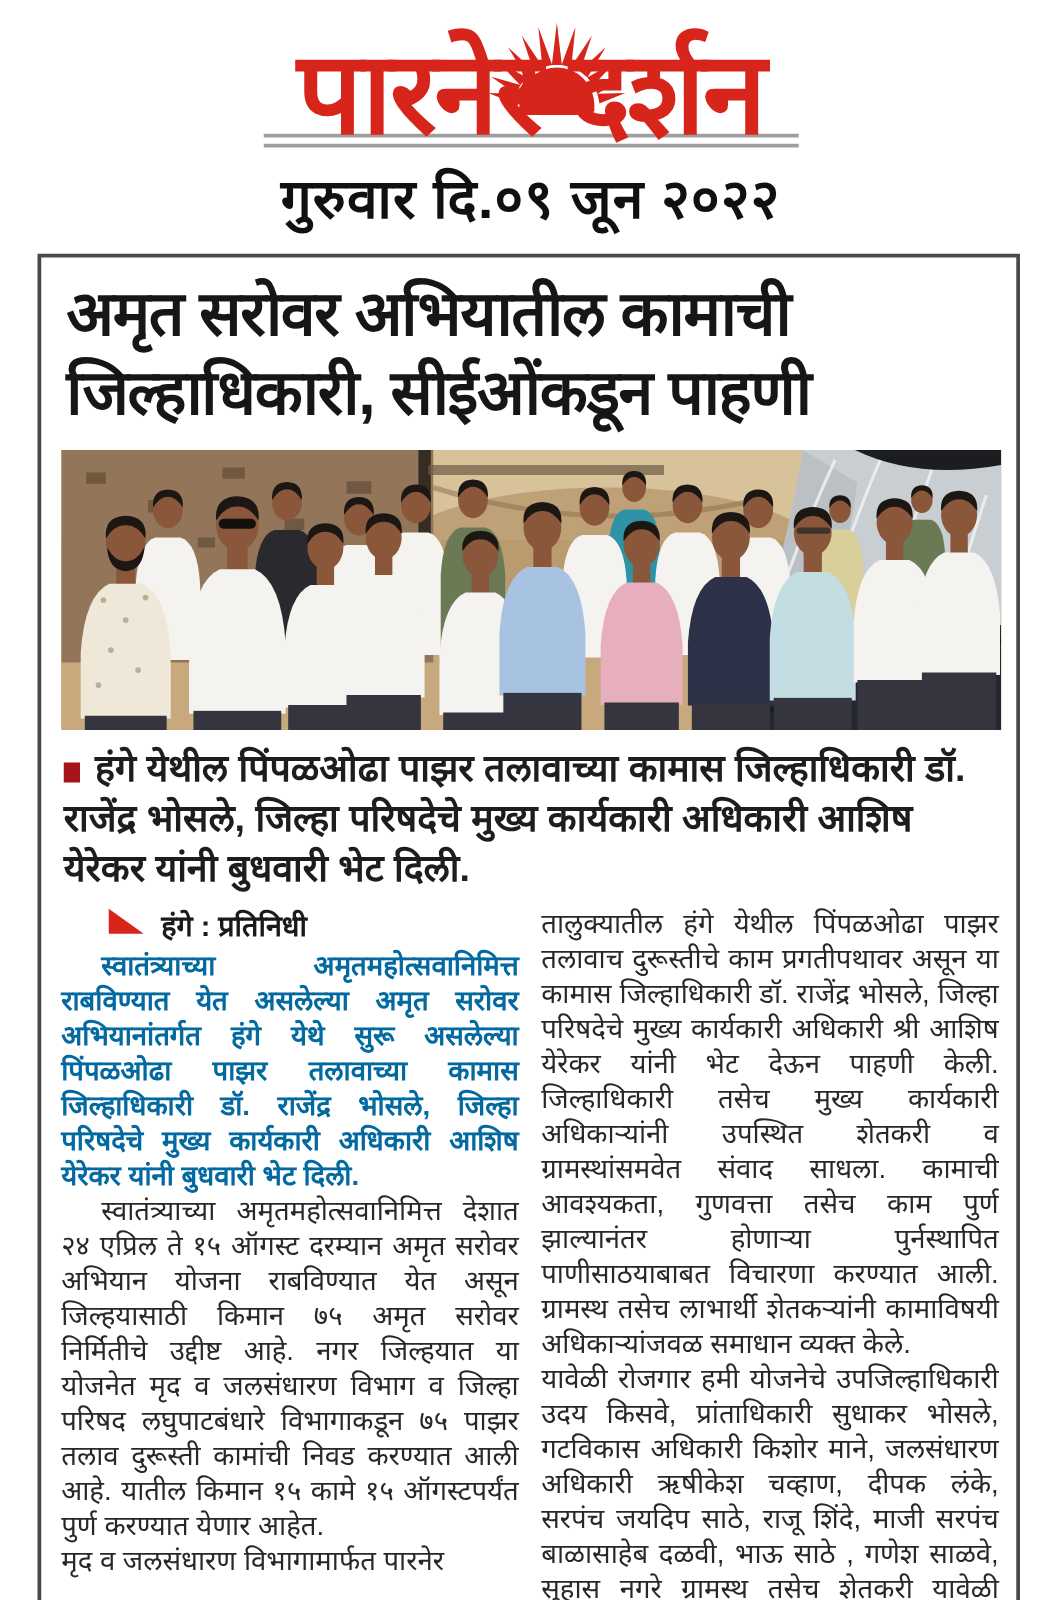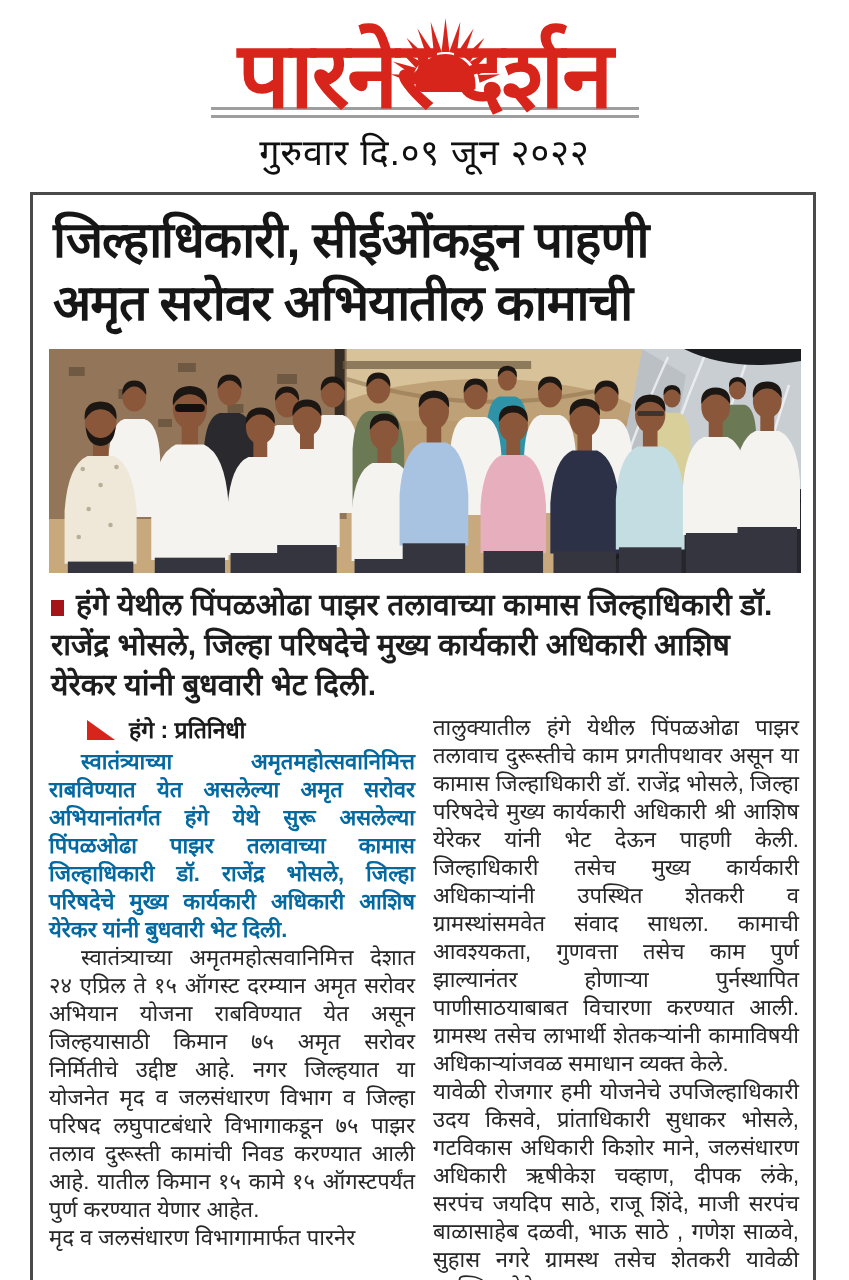--- a/index.html
+++ b/index.html
@@ -15,42 +15,42 @@
     position:relative;z-index:1;margin:0;
     font-size:92px;line-height:1.08;font-weight:800;letter-spacing:-2px;
     color:var(--red,#d8251c);
   }
   .mast-rule{
     width:428px;height:5px;margin:-18px auto 0;position:relative;z-index:0;
     border-top:3px solid var(--rule_gray,#9e9e9e);
     border-bottom:3px solid var(--rule_gray,#9e9e9e);
   }
   .date-line{
-    margin-top:9px;font-size:36px;font-weight:400;color:#101010;letter-spacing:1px;
+    margin-top:9px;font-size:44px;font-weight:700;color:#101010;letter-spacing:1px;
   }
   
   .article{
     box-sizing:border-box;width:786px;margin:16px 0 0 30px;
     border:3px solid var(--border_gray,#4a4a4a);
     padding:8px 14px 18px 16px;background:#fff;
   }
   .headline{margin:0;padding:6px 4px 4px;color:var(--ink,#161616);}
   .headline .hl{display:block;font-size:50px;line-height:1.26;font-weight:800;letter-spacing:-1px;}
   .photo{margin:10px auto 0;width:752px;height:224px;overflow:hidden;background:var(--sand,#c7a97d);}
   .photo svg{display:block;}
   .caption{
     margin:12px 2px 0;font-size:30px;line-height:1.32;font-weight:700;color:#1d1d1d;
   }
   .cap-bullet{
     display:inline-block;width:13px;height:16px;margin-right:12px;
     background:var(--dark_red,#a41418);vertical-align:-1px;
   }
   .columns{display:flex;gap:18px;margin-top:10px;}
   .col{flex:1;min-width:0;font-size:22px;line-height:28px;color:var(--body_ink,#282828);text-align:justify;}
-  .dateline{display:flex;align-items:center;gap:14px;padding-left:38px;font-weight:800;font-size:23px;color:#1a1a1a;margin:2px 0 4px;}
+  .dateline{display:flex;gap:14px;padding-left:38px;font-weight:800;font-size:23px;color:#1a1a1a;margin:2px 0 4px;}
   .tri{width:0;height:0;border-bottom:20px solid var(--red,#d8251c);border-right:28px solid transparent;}
   .para{margin:0;}
   .para.indent{text-indent:32px;}
   .para.bold{font-weight:700;color:#0369a1;}
 </style>
 </head>
 <body>
 
 <div class="page">
 
@@ -76,22 +76,22 @@
       </svg>
     </div>
     <h1 class="mast-title">पारनेर दर्शन</h1>
     <div class="mast-rule"></div>
     <div class="date-line">गुरुवार दि.०९ जून २०२२</div>
   </header>
 
   <section class="article">
 
     <h2 class="headline">
+      <span class="hl">अमृत सरोवर अभियातील कामाची</span>
       <span class="hl">जिल्हाधिकारी, सीईओंकडून पाहणी</span>
-      <span class="hl">अमृत सरोवर अभियातील कामाची</span>
     </h2>
 
     <div class="photo">
       <svg width="752" height="224" viewBox="0 0 758 224" preserveAspectRatio="none" aria-hidden="true">
         <defs>
           <g id="person">
             <rect x="-7" y="12" width="14" height="20" style="fill:var(--skin,#8a573a)"></rect>
             <path d="M-33,80 Q-30,38 -12,30 L12,30 Q30,38 33,80 L33,128 L-33,128 Z" style="fill:var(--shirt,#f4f3ef)"></path>
             <rect x="-30" y="126" width="60" height="110" style="fill:var(--trouser,#34353e)"></rect>
             <ellipse cx="0" cy="0" rx="14.5" ry="17.5" style="fill:var(--skin,#8a573a)"></ellipse>

